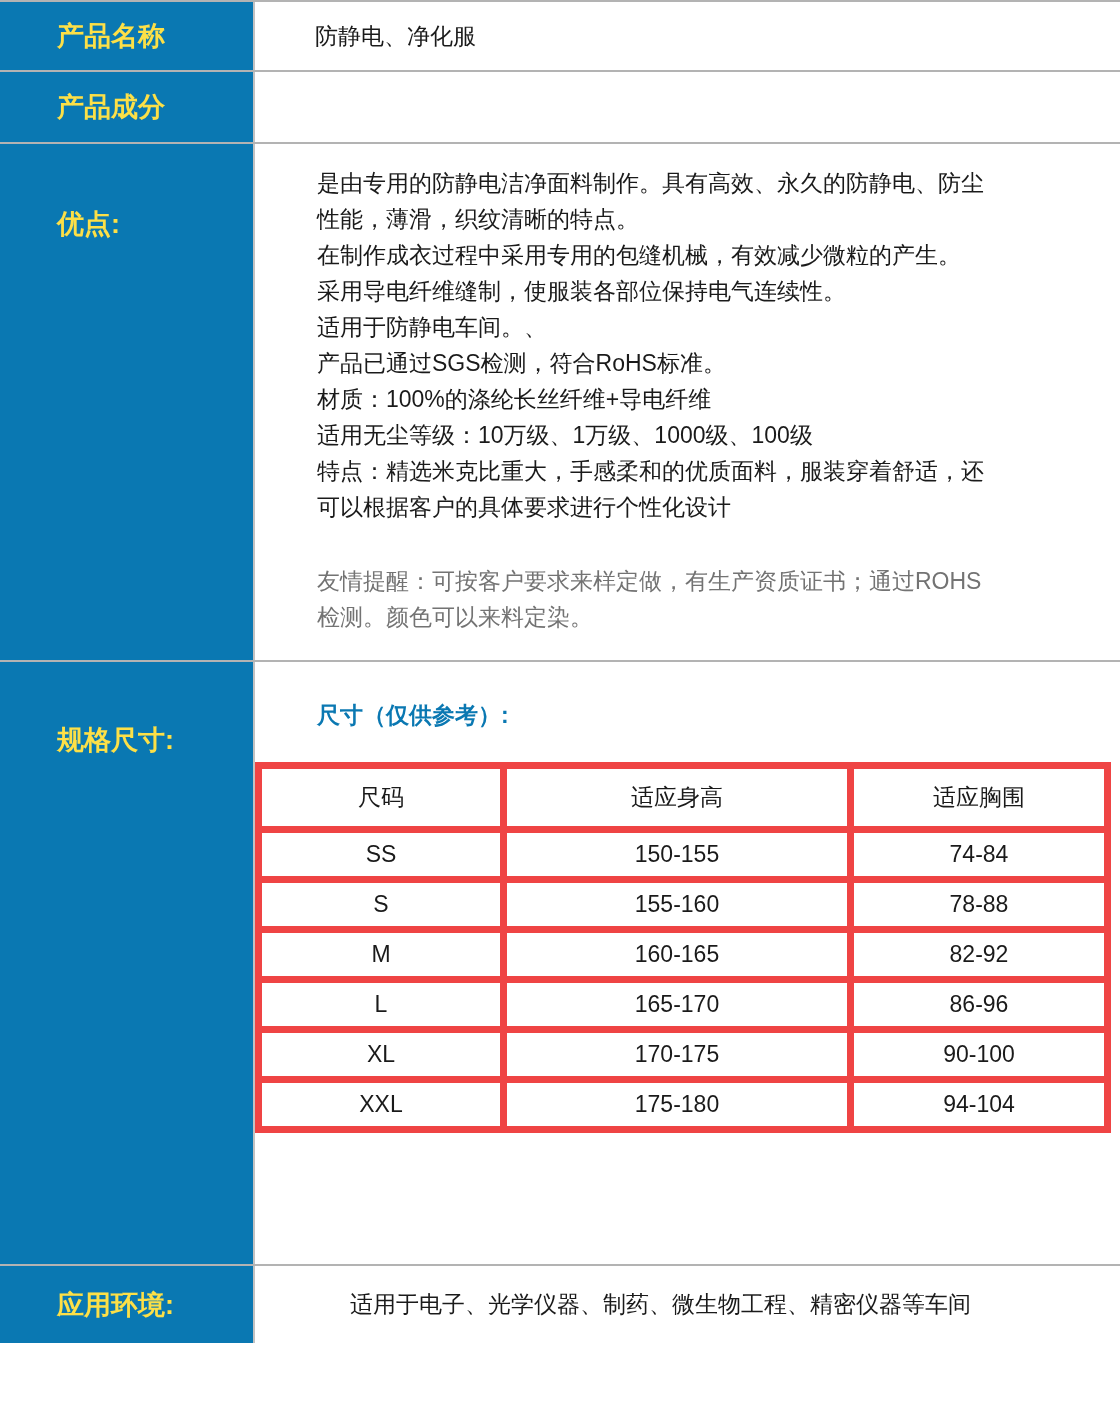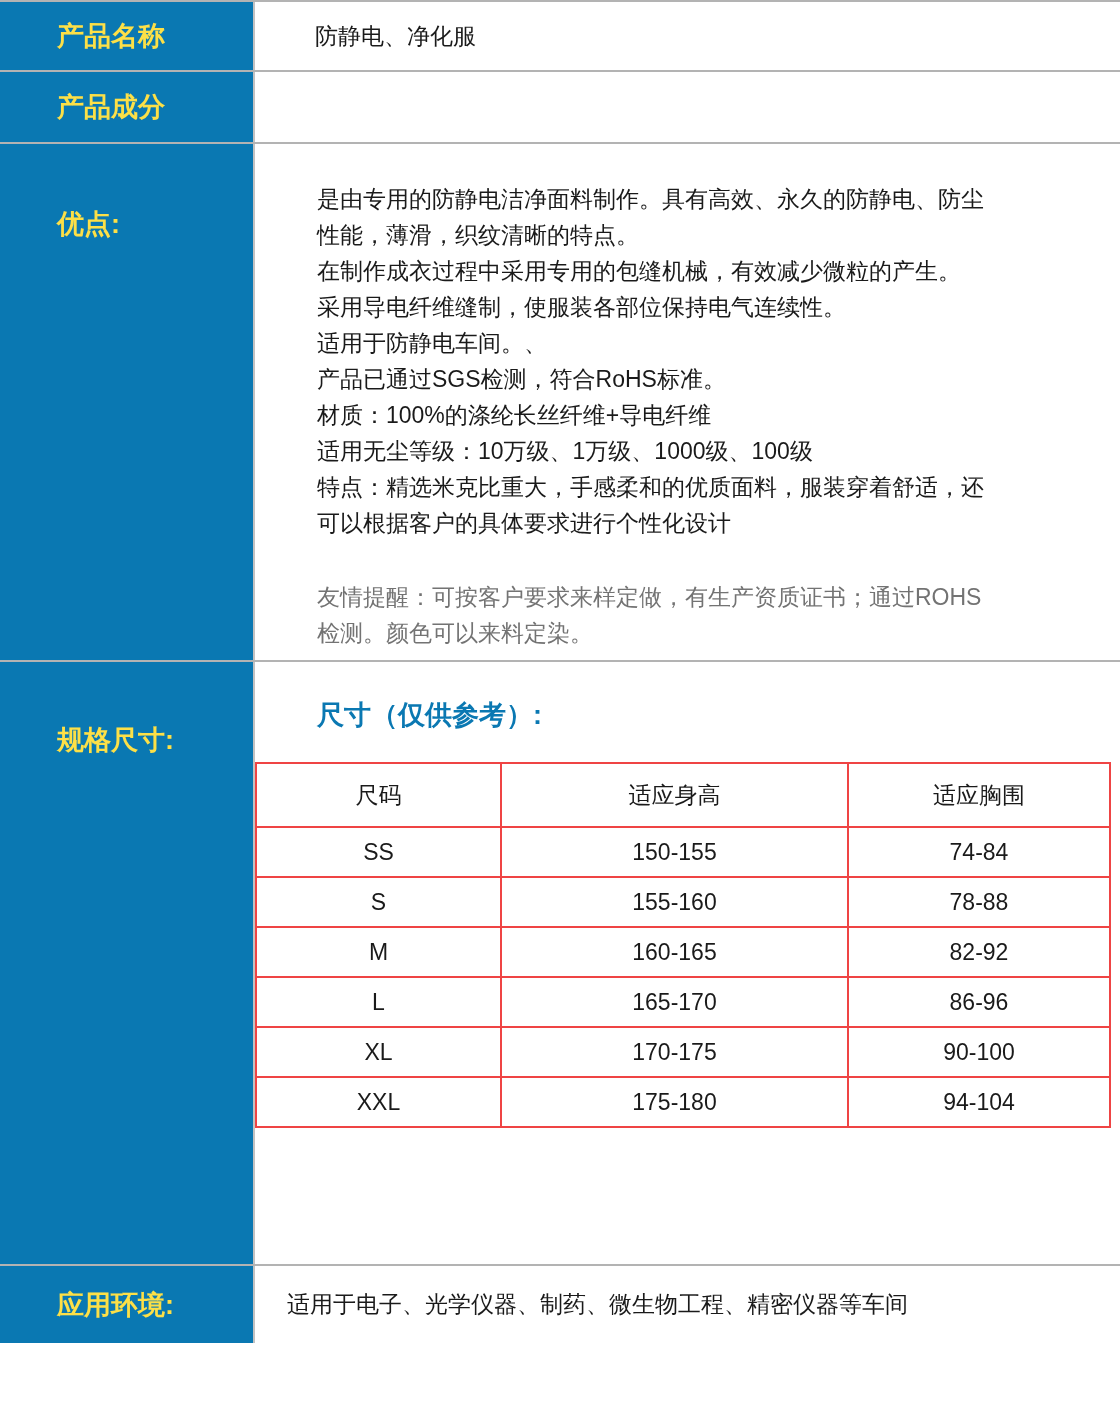--- a/index.html
+++ b/index.html
@@ -48,64 +48,64 @@
   .v-center { display: flex; align-items: center; text-align: center; }
 
   .row-name  .content-cell { padding-left: 60px; }
   .row-model .content-cell { padding-left: 58px; padding-right: 20px; }
 
   .row-adv .label-cell,
   .row-spec .label-cell { align-items: flex-start; }
   .row-adv .label-cell  { padding-top: 62px; }
   .row-spec .label-cell { padding-top: 60px; }
 
-  .row-adv .content-cell { padding: 21px 36px 0 62px; margin-top: 16px; }
+  .row-adv .content-cell { padding: 21px 36px 0 62px; }
   .adv-text {
     white-space: pre-line;
     line-height: 36px;
     font-size: 23px;
     color: #1a1a1a;
   }
   .adv-notice {
     white-space: pre-line;
     line-height: 36px;
     font-size: 23px;
     color: #737373;
     margin-top: 38px;
   }
 
   .row-spec .content-cell { padding-top: 38px; }
   .spec-heading {
     padding-left: 62px;
     font-weight: bold;
     color: #0a78b2;
-    font-size: 27px;
+    font-size: 23px;
     line-height: 30px;
   }
   .size-table {
     margin-top: 32px;
     width: 856px;
     border-collapse: collapse;
     table-layout: fixed;
   }
   .size-table th, .size-table td {
-    border: 2px solid #ef4444;
+    border: 7px solid #ef4444;
     text-align: center;
     vertical-align: middle;
     font-weight: normal;
     font-size: 23px;
     color: #1a1a1a;
     padding: 0;
   }
   .size-table col.c1 { width: 245px; }
   .size-table col.c2 { width: 347px; }
   .size-table thead tr { height: 64px; }
   .size-table tbody tr { height: 50px; }
 
-  .row-app .content-cell { padding-left: 32px; }
+  .row-app .content-cell { padding-left: 95px; }
 </style>
 </head>
 <body>
 
 <div class="page">
 
   <div class="row row-name">
     <div class="label-cell">产品名称</div>
     <div class="content-cell v-center">
       <span>防静电、净化服</span>

